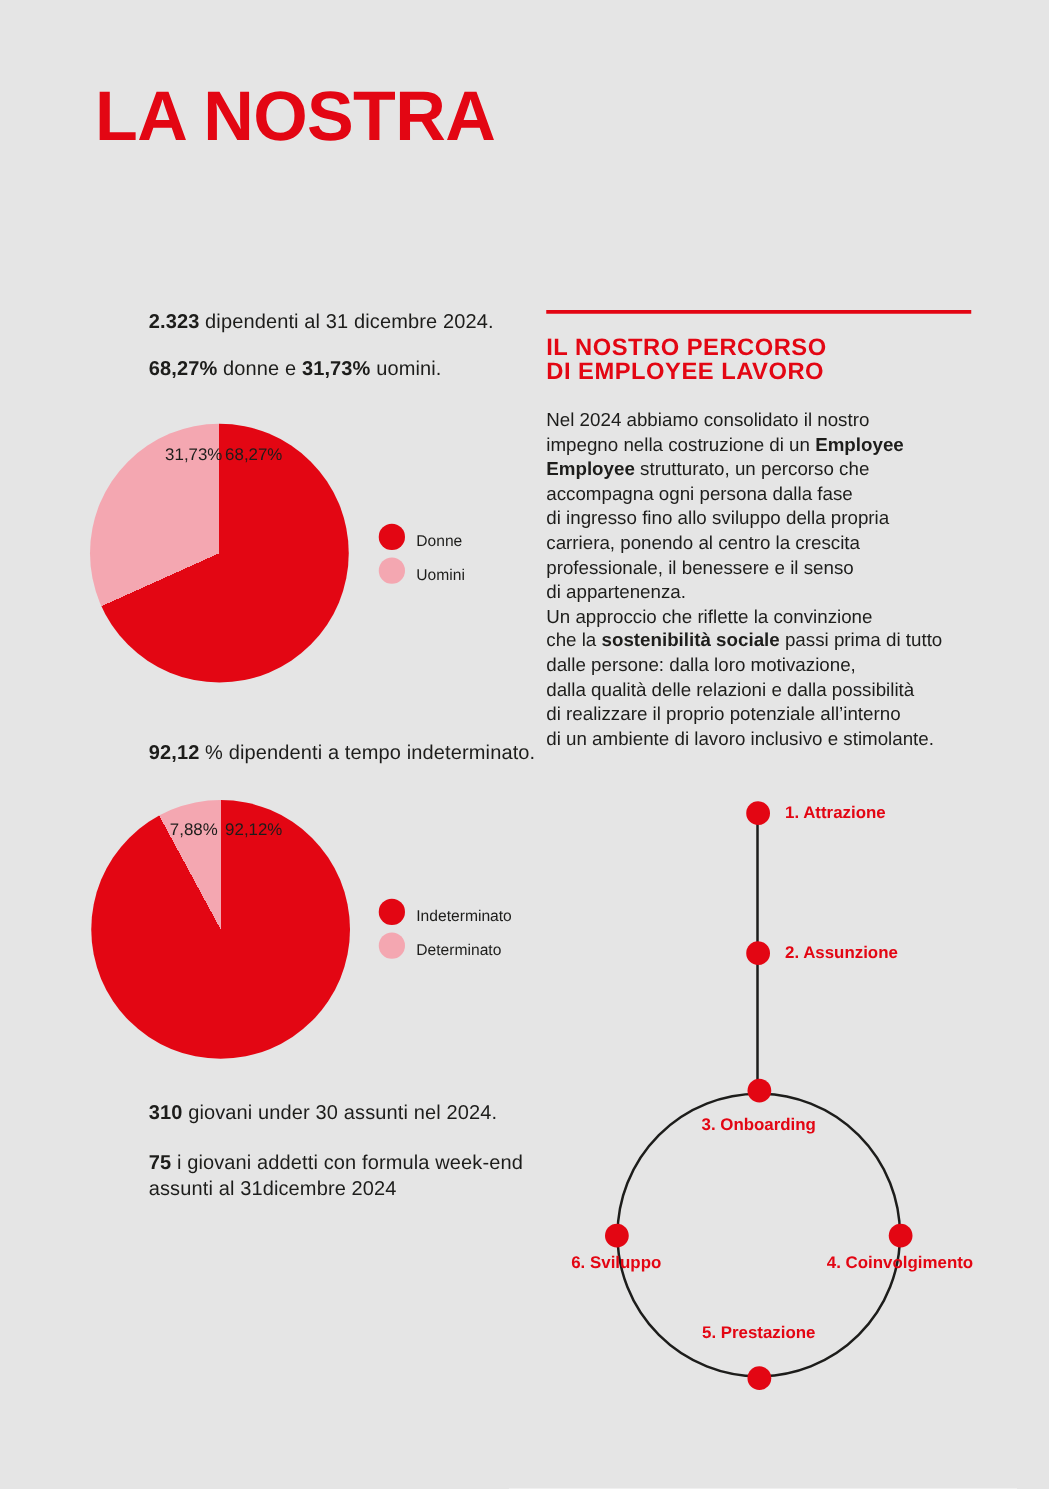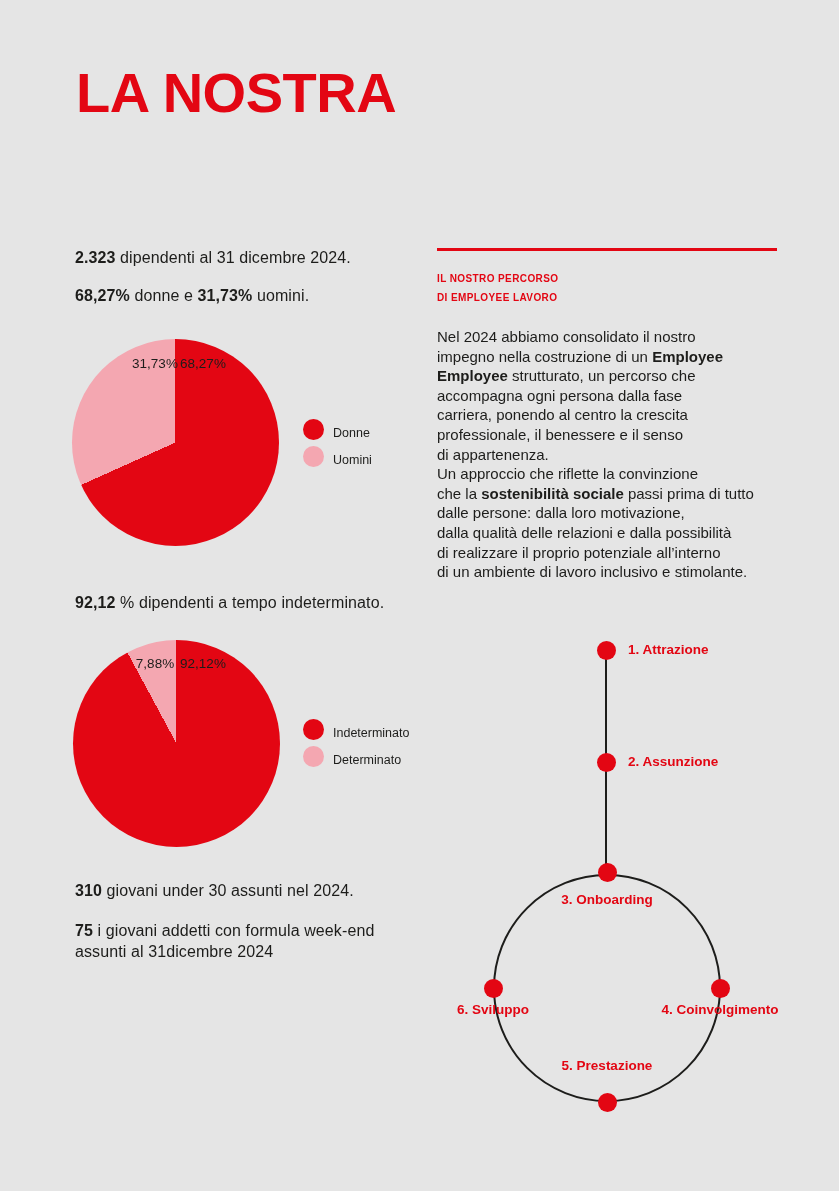--- a/index.html
+++ b/index.html
@@ -26,20 +26,21 @@
     white-space: nowrap;
   }
 
   .stat {
     position: absolute;
     font-size: 16px;
     line-height: 21px;
     letter-spacing: 0.1px;
     color: #1d1d1b;
     white-space: nowrap;
+    margin-left: 44px;
   }
 
   .pie {
     position: absolute;
     width: 207px; height: 207px;
     border-radius: 50%;
   }
   .pie-label {
     position: absolute;
     width: 64px;
@@ -56,21 +57,21 @@
 
   .rule {
     position: absolute;
     left: 437px; top: 248px;
     width: 340px; height: 2.5px;
     background: #e30613;
   }
   .section-heading {
     position: absolute;
     left: 437px; top: 269px;
-    font-size: 10px;
+    font-size: 19px;
     line-height: 19px;
     letter-spacing: 0.4px;
     font-weight: bold;
     color: #e30613;
     white-space: nowrap;
   }
   .paragraph {
     position: absolute;
     left: 437px; top: 327px;
     font-size: 15px;
@@ -149,20 +150,21 @@
   <h2 class="section-heading">
     <div>IL NOSTRO PERCORSO</div>
     <div>DI EMPLOYEE LAVORO</div>
   </h2>
 
   <div class="paragraph">
       <div><span>Nel 2024 abbiamo consolidato il nostro</span></div>
       <div><span>impegno nella costruzione di un </span><span class="b">Employee</span></div>
       <div><span class="b">Employee</span><span> strutturato, un percorso che</span></div>
       <div><span>accompagna ogni persona dalla fase</span></div>
+      <div><span>di ingresso fino allo sviluppo della propria</span></div>
       <div><span>carriera, ponendo al centro la crescita</span></div>
       <div><span>professionale, il benessere e il senso</span></div>
       <div><span>di appartenenza.</span></div>
       <div><span>Un approccio che riflette la convinzione</span></div>
       <div><span>che la </span><span class="b">sostenibilità sociale</span><span> passi prima di tutto</span></div>
       <div><span>dalle persone: dalla loro motivazione,</span></div>
       <div><span>dalla qualità delle relazioni e dalla possibilità</span></div>
       <div><span>di realizzare il proprio potenziale all’interno</span></div>
       <div><span>di un ambiente di lavoro inclusivo e stimolante.</span></div>
     </div>

